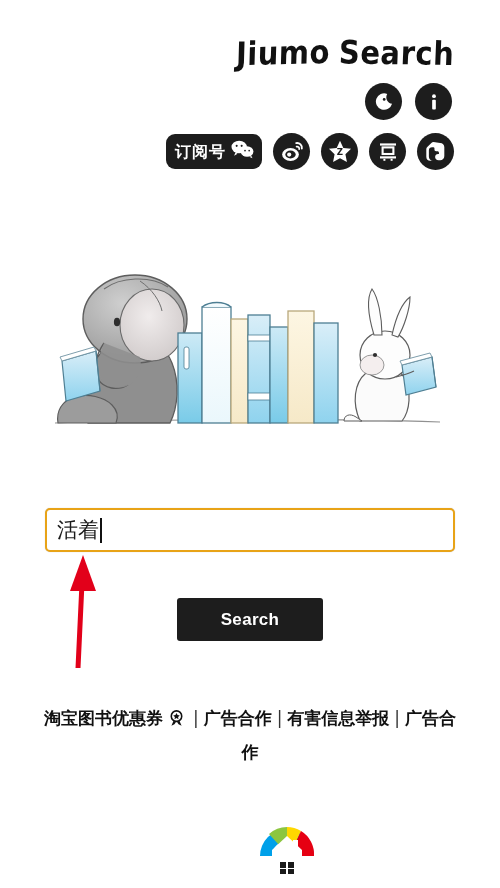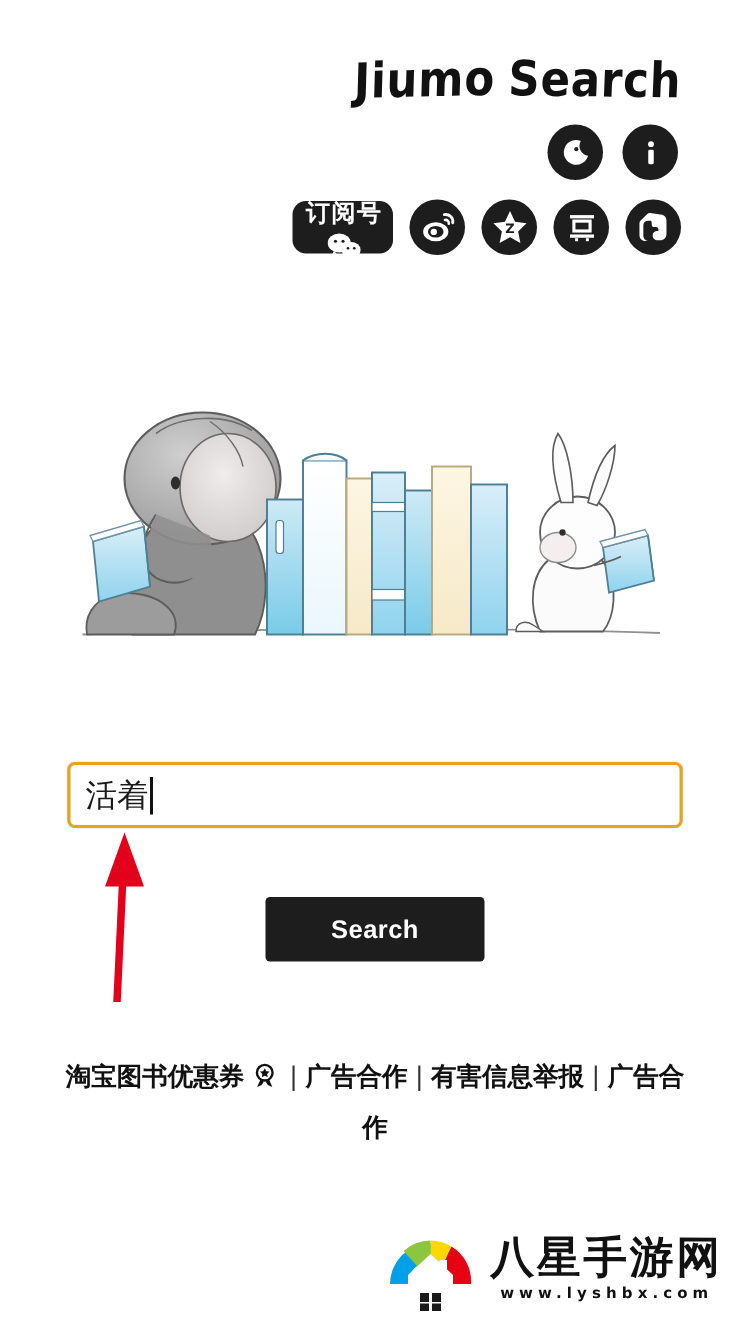--- a/index.html
+++ b/index.html
@@ -65,21 +65,20 @@
     gap: 11px;
   }
   .wechat-pill {
     height: 35px;
     border-radius: 9px;
     background: #1d1d1d;
     display: flex;
     align-items: center;
     padding: 0 7px 0 9px;
     gap: 4px;
-    flex-direction: column;
   }
   .wechat-pill .cn {
     color: #ffffff;
     font-size: 16px;
     font-weight: bold;
     letter-spacing: 1px;
     font-family: "DejaVu Sans", sans-serif;
     line-height: 1;
   }
   .social-circ {
@@ -421,17 +420,13 @@
       <path d="M31 15 A27 27 0 0 1 45 19 L39 32 A15 15 0 0 0 31 30 Z" fill="#ffd800"></path>
       <path d="M45 19 A27 27 0 0 1 58 44 L46 44 A15 15 0 0 0 39 32 Z" fill="#e60012"></path>
       <path d="M31 24 L46 38 L46 50 L16 50 L16 38 Z" fill="#ffffff"></path>
       <rect x="37" y="28" width="5" height="9" fill="#ffffff"></rect>
       <rect x="24" y="50" width="6" height="6" fill="#1a1a1a"></rect>
       <rect x="32" y="50" width="6" height="6" fill="#1a1a1a"></rect>
       <rect x="24" y="57" width="6" height="5" fill="#1a1a1a"></rect>
       <rect x="32" y="57" width="6" height="5" fill="#1a1a1a"></rect>
     </svg>
   </span>
-  <span class="wm-text">
-    <span class="wm-title">八星手游网</span>
-    <span class="wm-url">www.lyshbx.com</span>
-  </span>
 </div>
 
 </body></html>

